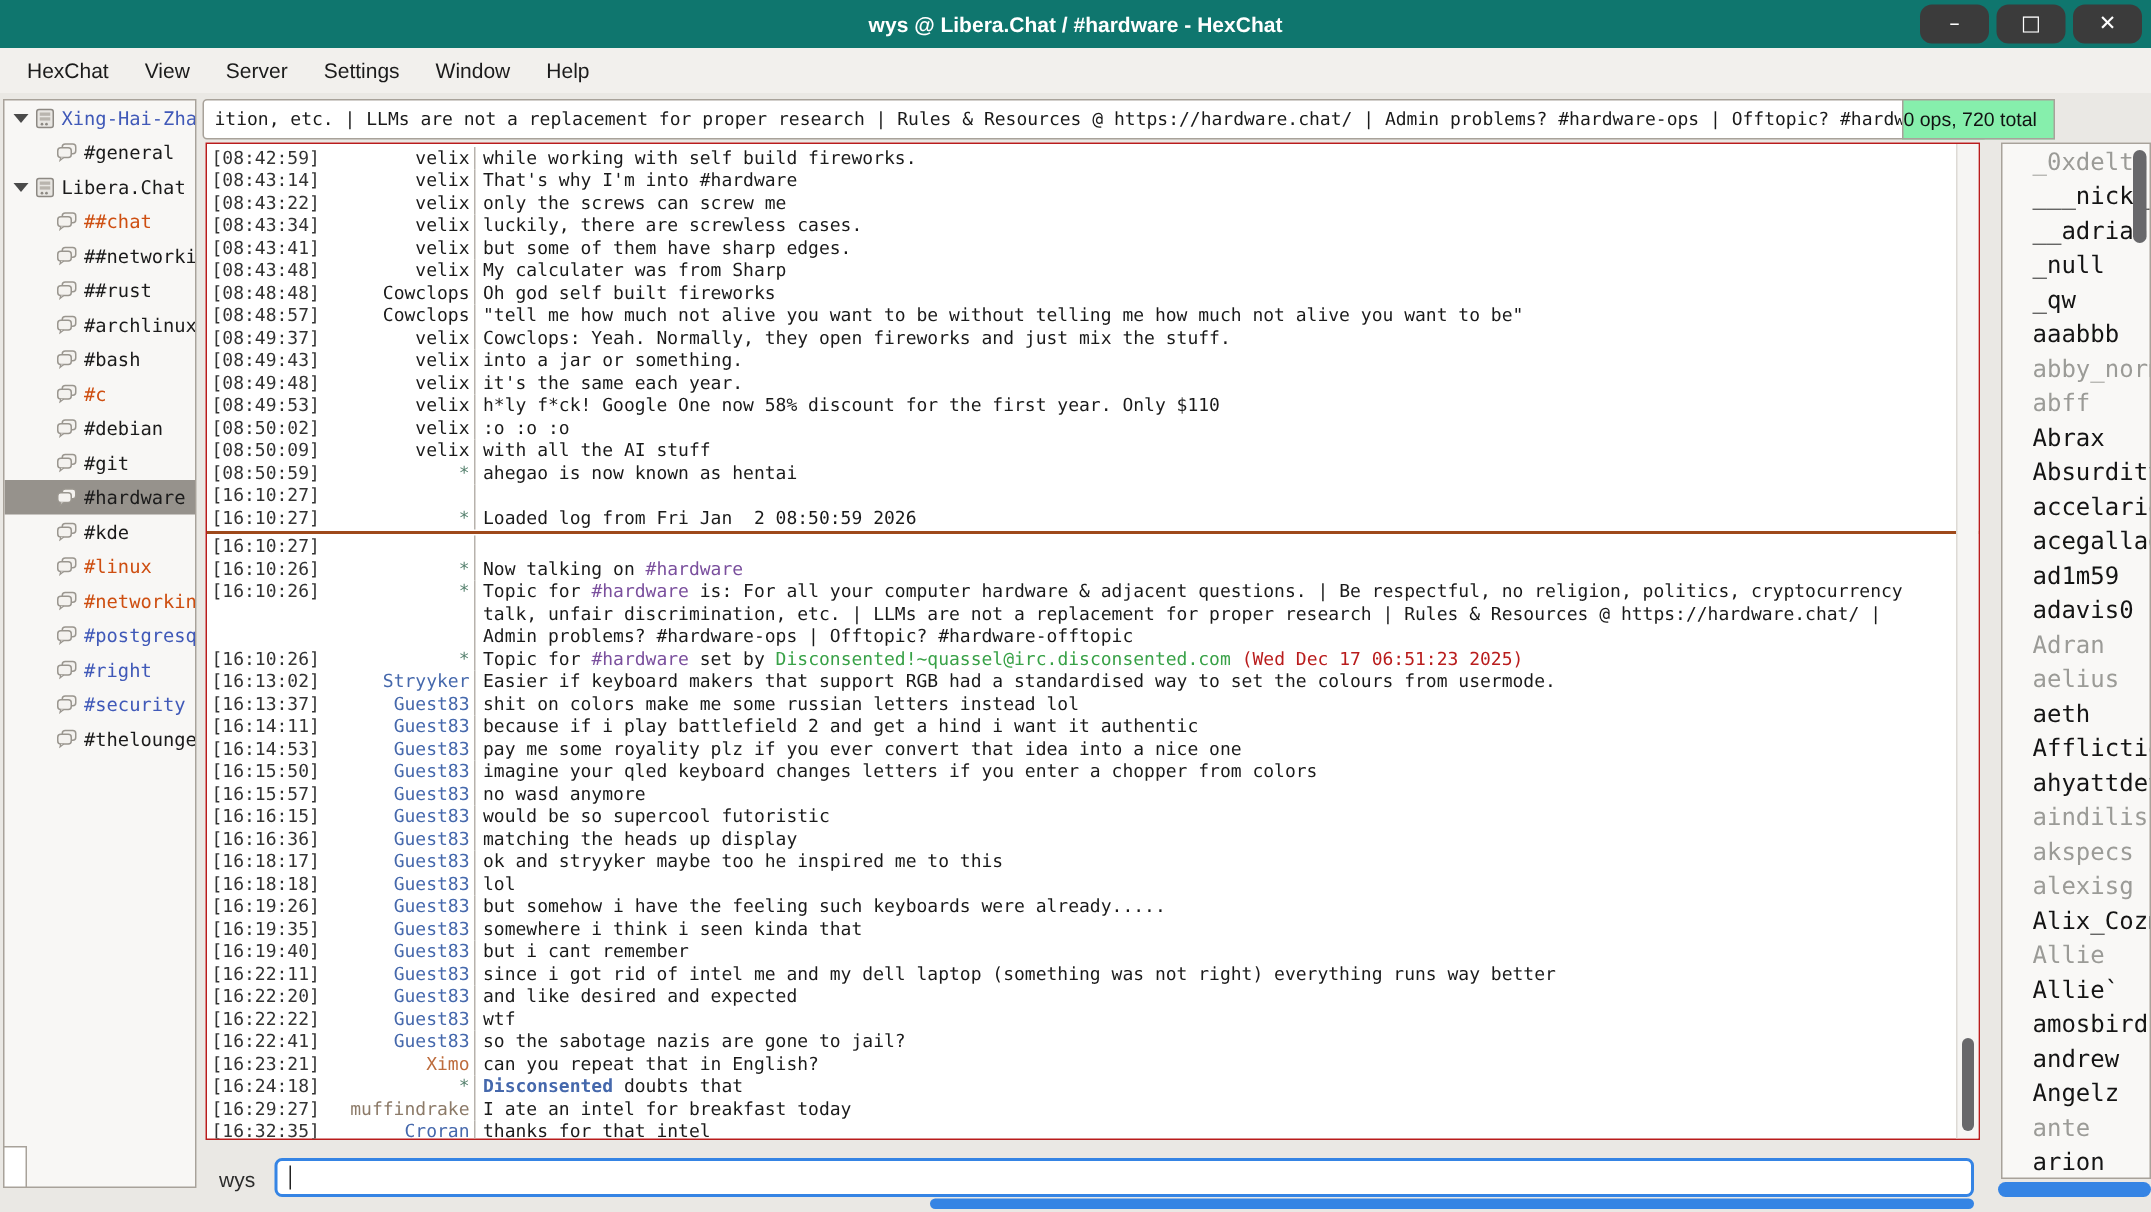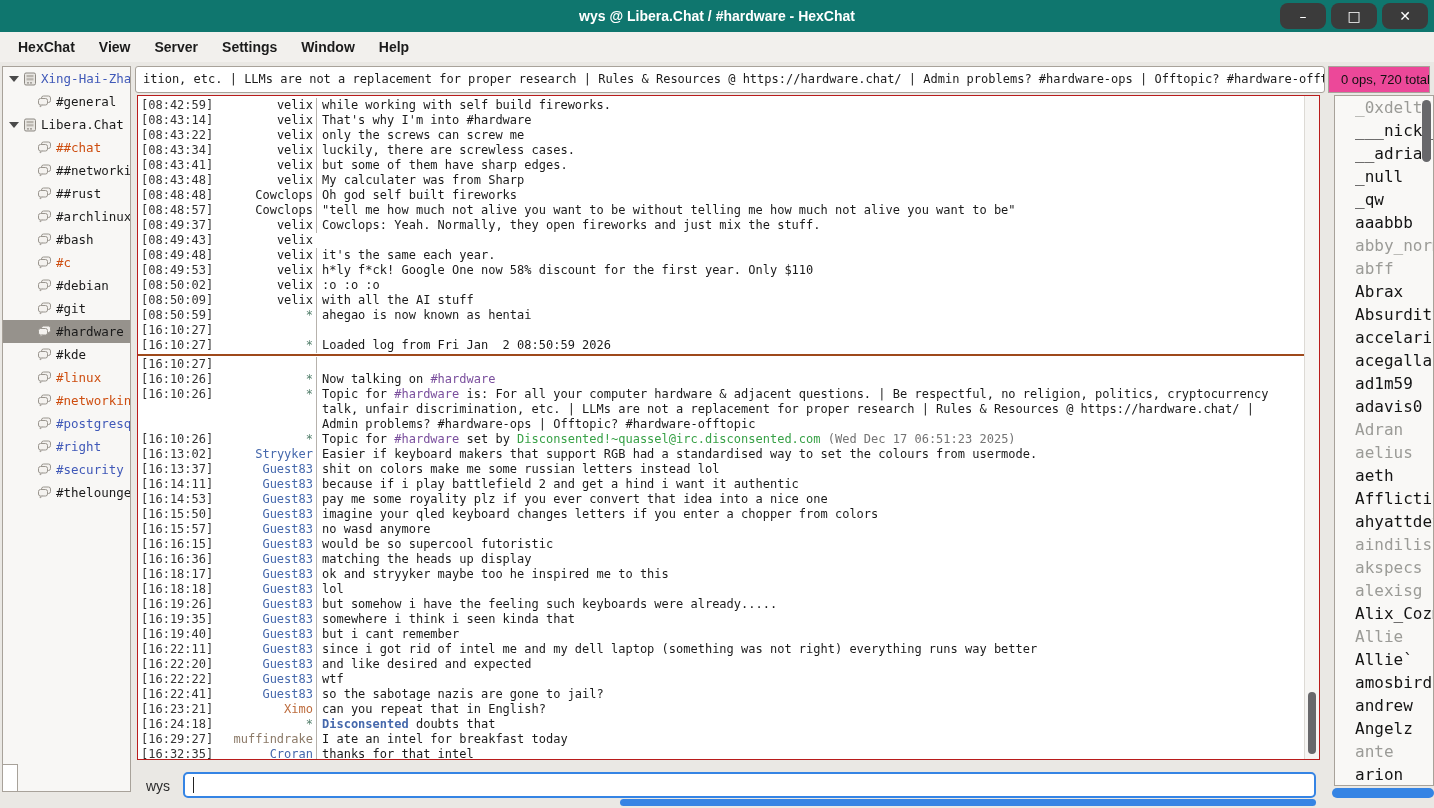--- a/index.html
+++ b/index.html
@@ -17,21 +17,21 @@
   }
   .win-controls{position:absolute;right:6px;top:3px;display:flex;gap:5px;}
   .win-btn{
     width:46px;height:26px;background:#3b3b3b;border-radius:8px;color:#fff;
     display:flex;align-items:center;justify-content:center;
     font-family:"DejaVu Sans",sans-serif;font-size:14px;cursor:default;
   }
   
   .menubar{
     position:absolute;left:0;top:32px;width:1434px;height:30px;background:#f2f0ed;
-    display:flex;align-items:center;padding-left:6px;box-sizing:border-box;font-weight:bold;
+    display:flex;align-items:center;padding-left:6px;box-sizing:border-box;
   }
   .menu-item{
     padding:4px 12px;font-family:"Liberation Sans",sans-serif;font-size:14px;color:#1b1b1b;
   }
   
   .tree-pane{
     position:absolute;left:2px;top:66px;width:129px;height:726px;
     background:#f8f7f5;border:1px solid #a8a29a;box-sizing:border-box;overflow:hidden;
   }
   .tree-row{height:23px;display:flex;align-items:center;white-space:nowrap;overflow:hidden;}
@@ -45,41 +45,41 @@
   .t-def{color:#1a1a1a}.t-blue{color:#4059b8}.t-orange{color:#ce4e10}
   
   .topicbar{
     position:absolute;left:135px;top:66px;width:1190px;height:27px;box-sizing:border-box;
     background:#ffffff;border:1px solid #a8a29a;border-radius:3px;
     font-size:12px;line-height:25px;color:#1a1a1a;padding:0 7px;
     white-space:nowrap;overflow:hidden;
   }
   
   .ops-label{
-    position:absolute;left:1328px;top:66px;width:102px;height:27px;box-sizing:border-box;
-    background:#ec4899;border:1px solid #a8a29a;
+    position:absolute;left:1268px;top:66px;width:102px;height:27px;box-sizing:border-box;
+    background:#86efac;border:1px solid #a8a29a;
     font-family:"Liberation Sans",sans-serif;font-size:13px;line-height:25px;color:#111;
-    padding-left:12px;white-space:nowrap;overflow:hidden;
+    padding-left:0;white-space:nowrap;overflow:hidden;
   }
   
   .chat-pane{
     position:absolute;left:137px;top:95px;width:1183px;height:665px;box-sizing:border-box;
     background:#ffffff;border:1px solid #b91c1c;overflow:hidden;
   }
   .chat-inner{padding-top:2px;}
   .chat-row{display:flex;line-height:15px;font-size:12px;}
   .col-time{flex:0 0 76px;padding-left:3px;color:#333;white-space:pre;}
   .col-nick{flex:0 0 96px;text-align:right;white-space:pre;overflow:hidden;}
   .col-msg{flex:1;border-left:1px solid #b7b2ac;padding-left:5px;margin-left:3px;padding-right:22px;
     white-space:pre-wrap;word-break:break-word;color:#1a1a1a;}
   .marker-line{height:0;border-top:2px solid #9e491b;margin:1px 0;}
   .n-dark{color:#1a1a1a}.n-blue{color:#4568ac}.n-orange{color:#bd6c3d}
   .n-brown{color:#8c7a68}.n-star{color:#55806d}
   .s-def{color:#1a1a1a}.s-purple{color:#7a4f9d}.s-green{color:#38a147}
-  .s-yellow{color:#737373}.s-boldblue{color:#4568ac;font-weight:bold}
+  .s-yellow{color:#b91c1c}.s-boldblue{color:#4568ac;font-weight:bold}
   .chat-vscroll{
     position:absolute;right:0;top:0;width:14px;height:663px;background:#f6f5f3;
     border-left:1px solid #dddad5;
   }
   .chat-thumb{position:absolute;right:3px;bottom:5px;width:8px;height:62px;background:#68686b;border-radius:4px;}
   
   .userlist-pane{
     position:absolute;left:1334px;top:95px;width:100px;height:691px;box-sizing:border-box;
     background:#f9f8f6;border:1px solid #a8a29a;overflow:hidden;
   }
@@ -405,20 +405,21 @@
         <div class="col-msg"><span class="s-def">"tell me how much not alive you want to be without telling me how much not alive you want to be"</span></div>
       </div>
       <div class="chat-row">
         <div class="col-time">[08:49:37]</div>
         <div class="col-nick n-dark">velix</div>
         <div class="col-msg"><span class="s-def">Cowclops: Yeah. Normally, they open fireworks and just mix the stuff.</span></div>
       </div>
       <div class="chat-row">
         <div class="col-time">[08:49:43]</div>
         <div class="col-nick n-dark">velix</div>
+        <div class="col-msg"><span class="s-def">into a jar or something.</span></div>
       </div>
       <div class="chat-row">
         <div class="col-time">[08:49:48]</div>
         <div class="col-nick n-dark">velix</div>
         <div class="col-msg"><span class="s-def">it's the same each year.</span></div>
       </div>
       <div class="chat-row">
         <div class="col-time">[08:49:53]</div>
         <div class="col-nick n-dark">velix</div>
         <div class="col-msg"><span class="s-def">h*ly f*ck! Google One now 58% discount for the first year. Only $110</span></div>

